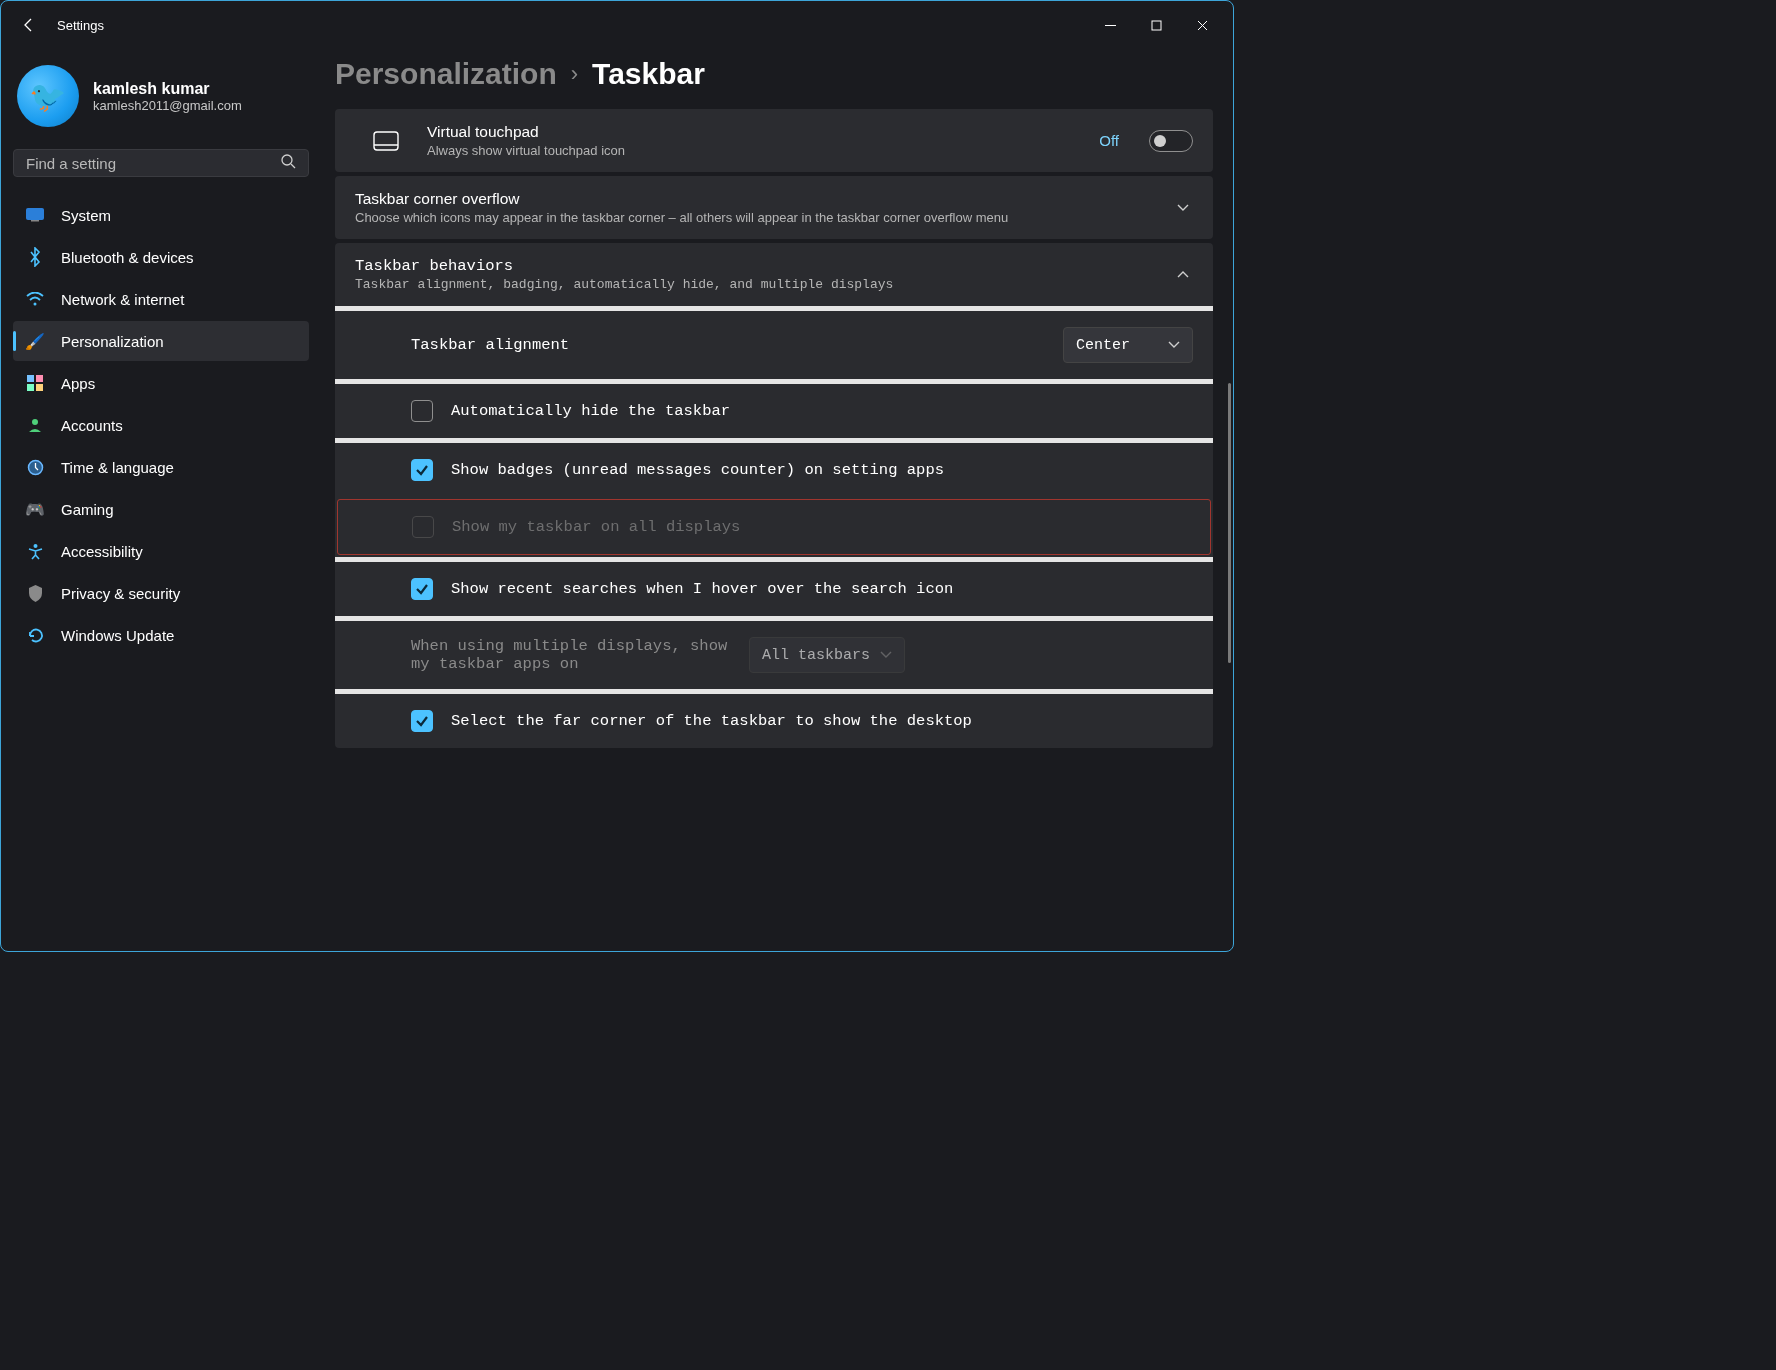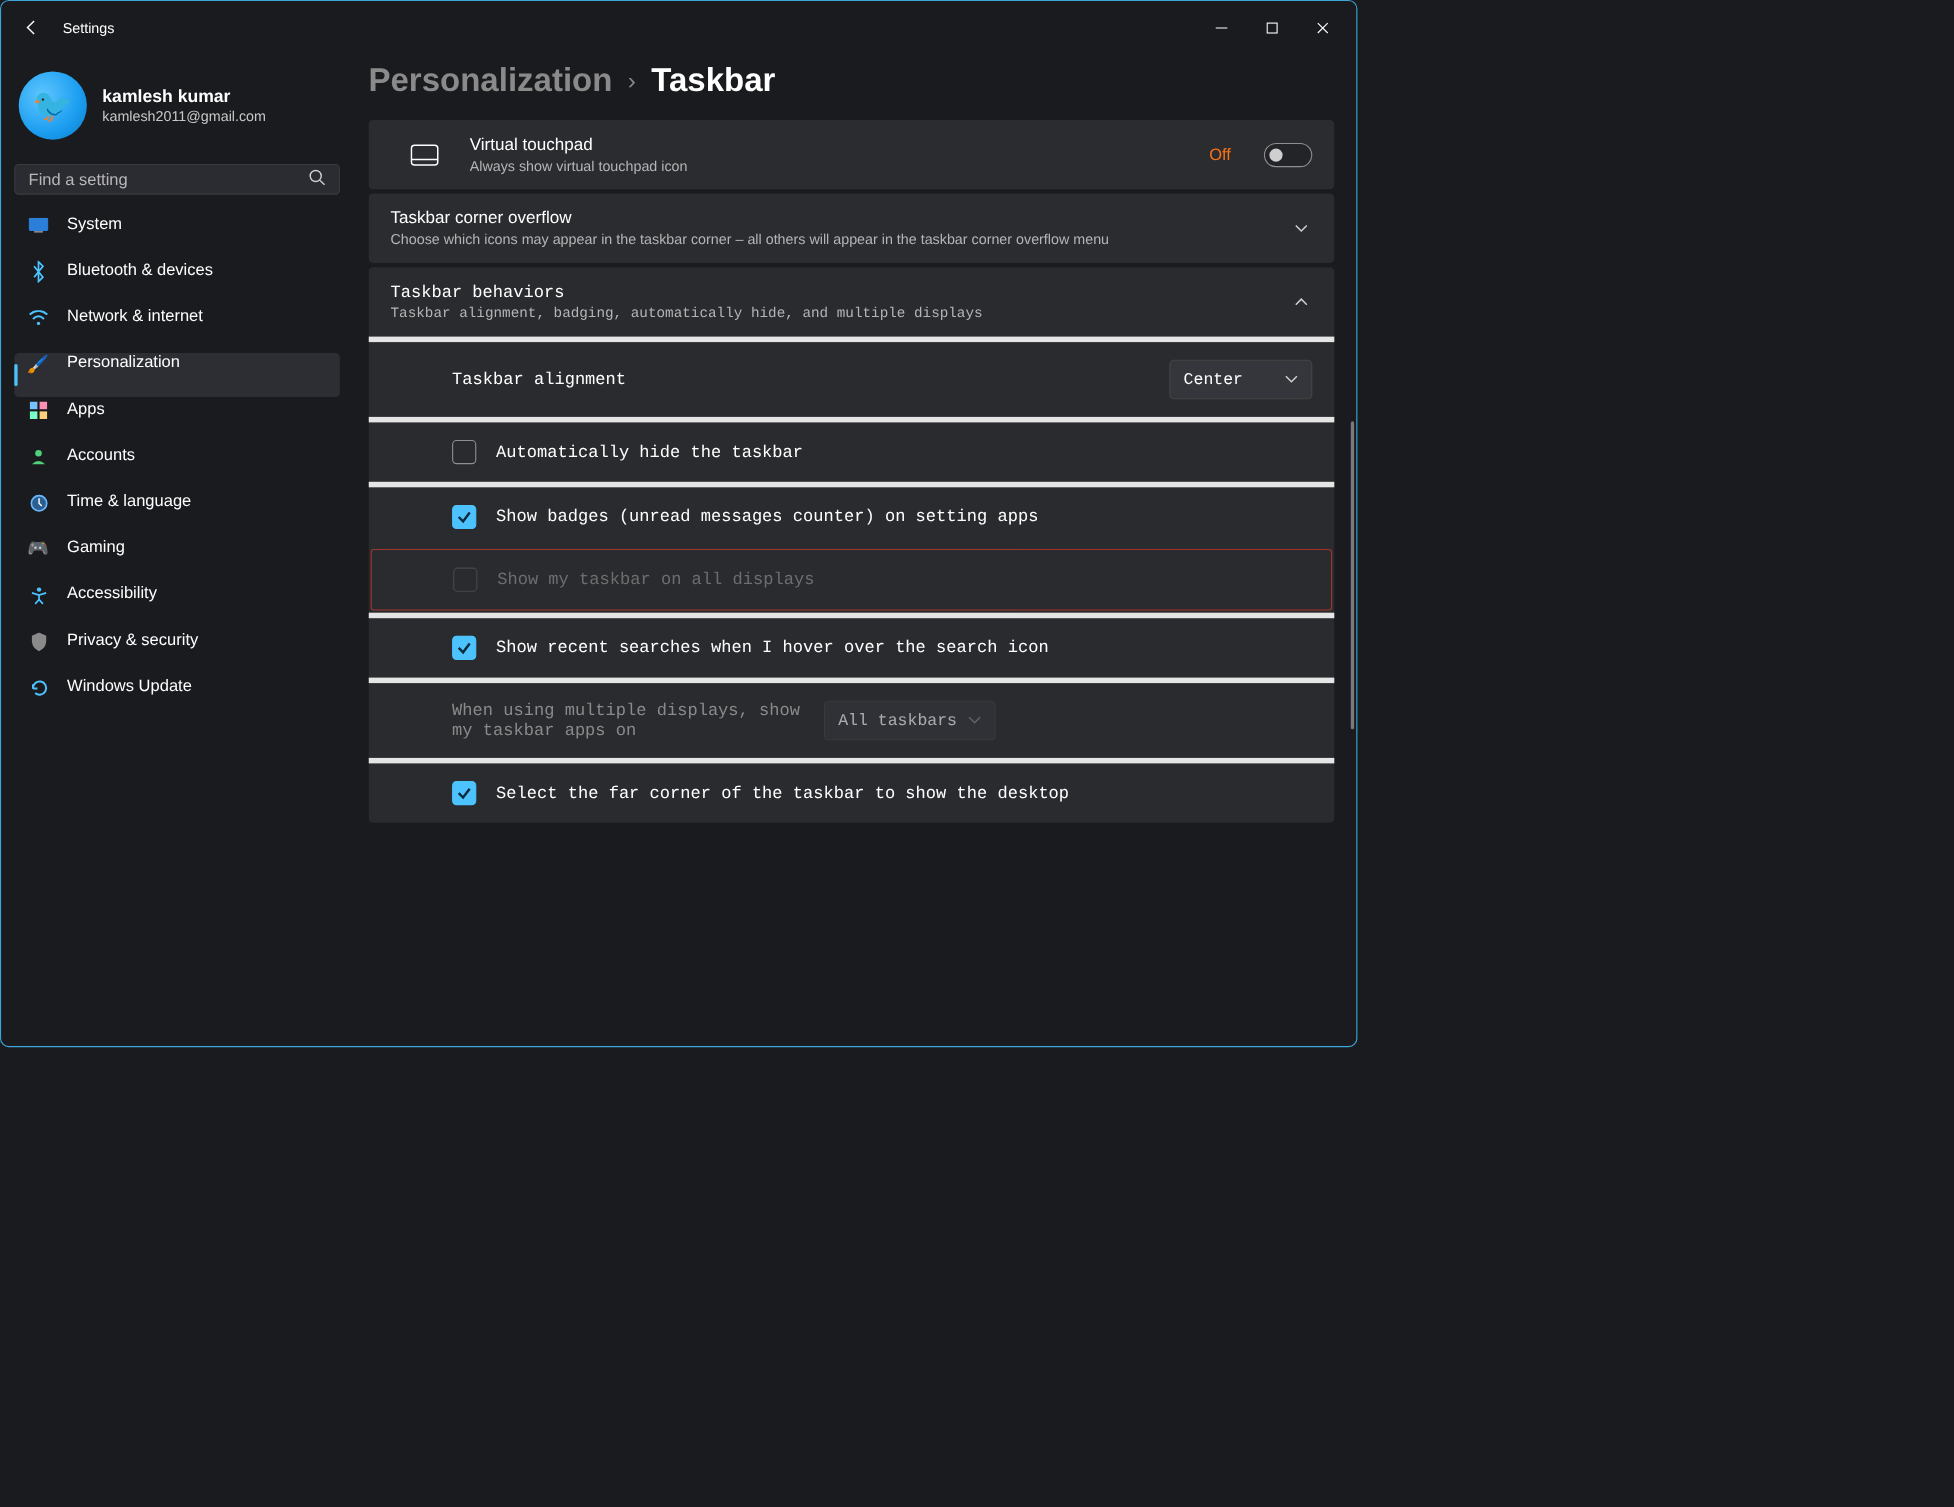--- a/index.html
+++ b/index.html
@@ -80,21 +80,21 @@
     border:none;
     color:#fff;
     font-size:15px;
     outline:none;
   }
   .search-box input::placeholder { color:#b8b8b8; }
   .search-icon { color:#d0d0d0; }
   .nav-list { list-style:none; }
   .nav-item {
     display:flex;
-    align-items:flex-start;
+    align-items:center;
     gap:16px;
     height:40px;
     padding:0 12px;
     border-radius:4px;
     font-size:15px;
     cursor:pointer;
     margin-bottom:2px;
   }
   .nav-item.active {
     background:#2d2e33;
@@ -151,21 +151,21 @@
   .panel-row.indented { padding-left:78px; }
   .panel-icon-lg {
     width:26px;height:26px;
     display:flex;align-items:center;justify-content:center;
     font-size:20px;
     flex-shrink:0;
   }
   .panel-text { flex:1; }
   .panel-title { font-size:15.5px; color:#fff; }
   .panel-sub { font-size:13px; color:#b5b5b5; margin-top:2px; }
-  .toggle-label { font-size:15px; color:#f97316; margin-right:8px;}
+  .toggle-label { font-size:15px; color:#7dd3fc; margin-right:8px;}
   .toggle {
     width:44px;height:22px;
     border:1px solid #8f8f8f;
     border-radius:11px;
     position:relative;
     background:#232428;
   }
   .toggle::after {
     content:"";
     position:absolute;

